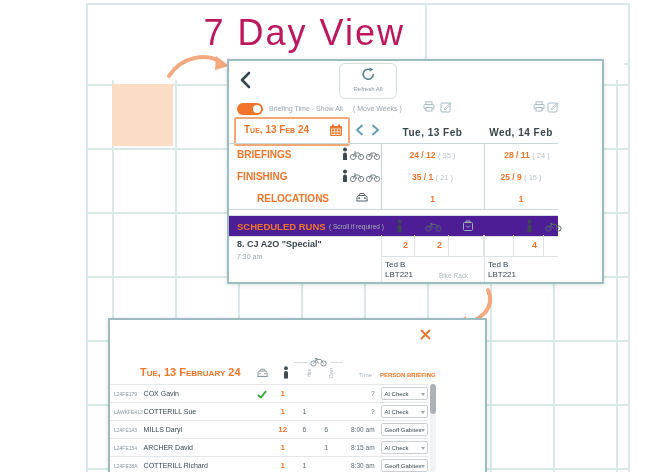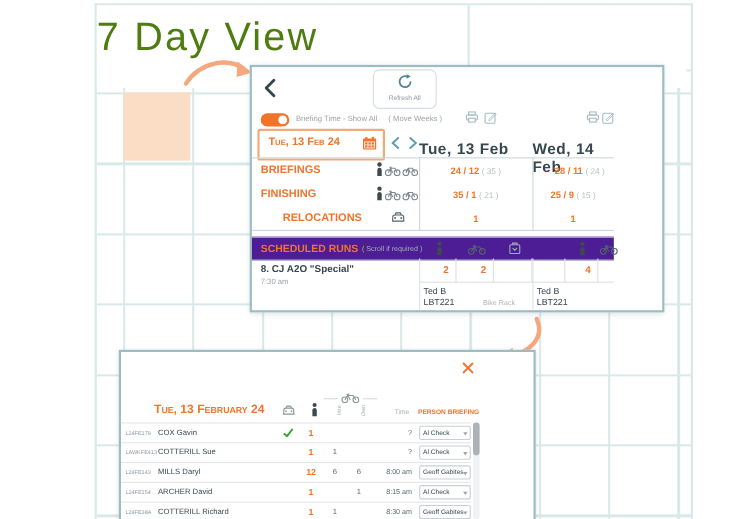--- a/index.html
+++ b/index.html
@@ -9,40 +9,40 @@
   
   .grid-bg{left:86px;top:3px;width:540px;height:469px;
     border-top:2px solid #D9E9E9;border-left:2px solid #D9E9E9;border-right:2px solid #D9E9E9;
     background-image:
       repeating-linear-gradient(to right,#D9E9E9 0 2px,transparent 2px 63px),
       repeating-linear-gradient(to bottom,#D9E9E9 0 2px,transparent 2px 64px);
     background-position:24px 0,0 79px;}
   .grid-cover-top{left:88px;top:5px;width:536px;height:75px;background:#fff;}
   .grid-topline{left:425px;top:5px;width:2px;height:75px;background:#D9E9E9;}
   .peach-cell{left:112px;top:84px;width:61px;height:62px;background:#FBDCC4;}
-  .page-title{left:88px;top:12px;width:317px;text-align:left;font-size:36px;
-    color:#4d7c0f;letter-spacing:2px;font-weight:400;}
+  .page-title{left:88px;top:12px;width:317px;text-align:right;font-size:36px;
+    color:#be185d;letter-spacing:2px;font-weight:400;}
   
   .panel{background:#fff;border:2px solid #9DBCC2;box-shadow:0 1px 5px rgba(60,90,100,.18);padding-left:44px;}
   .week-panel{left:227px;top:59px;width:329px;height:221px;}
   .trip-panel{left:108px;top:318px;width:331px;height:156px;}
   .orange{color:#F0752A;}
   .navy{color:#37474F;}
   .gray{color:#9AA5AB;}
   .small-caps{font-variant:small-caps;}
   .hline{background:#CBD6DA;height:1px;}
   .vline{background:#CBD6DA;width:1px;}
   .refresh-btn{left:110px;top:2px;width:56px;height:34px;border:1px solid #D5DDE1;border-radius:6px;
     background:#fff;text-align:center;cursor:pointer;}
   .refresh-label{font-size:6px;color:#8A989E;margin-top:1px;}
   .toggle{left:8px;top:42px;width:26px;height:12px;background:#F0752A;border-radius:6px;}
   .toggle-knob{position:absolute;right:2px;top:2px;width:8px;height:8px;background:#fff;border-radius:50%;}
   .date-box{left:5px;top:56px;width:112px;height:25px;border:2px solid #F3A878;border-radius:2px;}
   .date-text{position:absolute;left:8px;top:5px;font-size:10px;font-weight:bold;color:#F0752A;font-variant:small-caps;}
-  .day-label{top:66px;text-align:left;font-size:14px;font-weight:bold;color:#37474F;letter-spacing:.5px;}
+  .day-label{top:66px;text-align:center;font-size:10px;font-weight:bold;color:#37474F;letter-spacing:.5px;}
   .sum-label{left:8px;font-size:10px;font-weight:bold;color:#F0752A;}
   .sum-val{text-align:center;font-size:8.5px;font-weight:bold;color:#F0752A;}
   .sum-paren{font-size:7.5px;font-weight:normal;color:#B7BFC4;}
   .runs-header{left:0;top:154px;width:329px;height:20px;background:#4c1d95;
     border-top:1px solid #D6DCDF;border-bottom:1px solid #D6DCDF;}
   .run-cell{position:absolute;top:174px;height:22px;border-right:1px solid #DDE2E5;border-bottom:1px solid #DDE2E5;
     font-size:9px;font-weight:bold;color:#F0752A;text-align:right;box-sizing:border-box;padding:5px 6px 0 0;}
   .trip-row{display:flex;align-items:center;height:18px;border-bottom:1px solid #E3E7E9;box-sizing:border-box;}
   .t-code{width:30px;font-size:5px;color:#8A989E;padding-left:4px;}
   .t-name{width:110px;font-size:7px;color:#37474F;}

